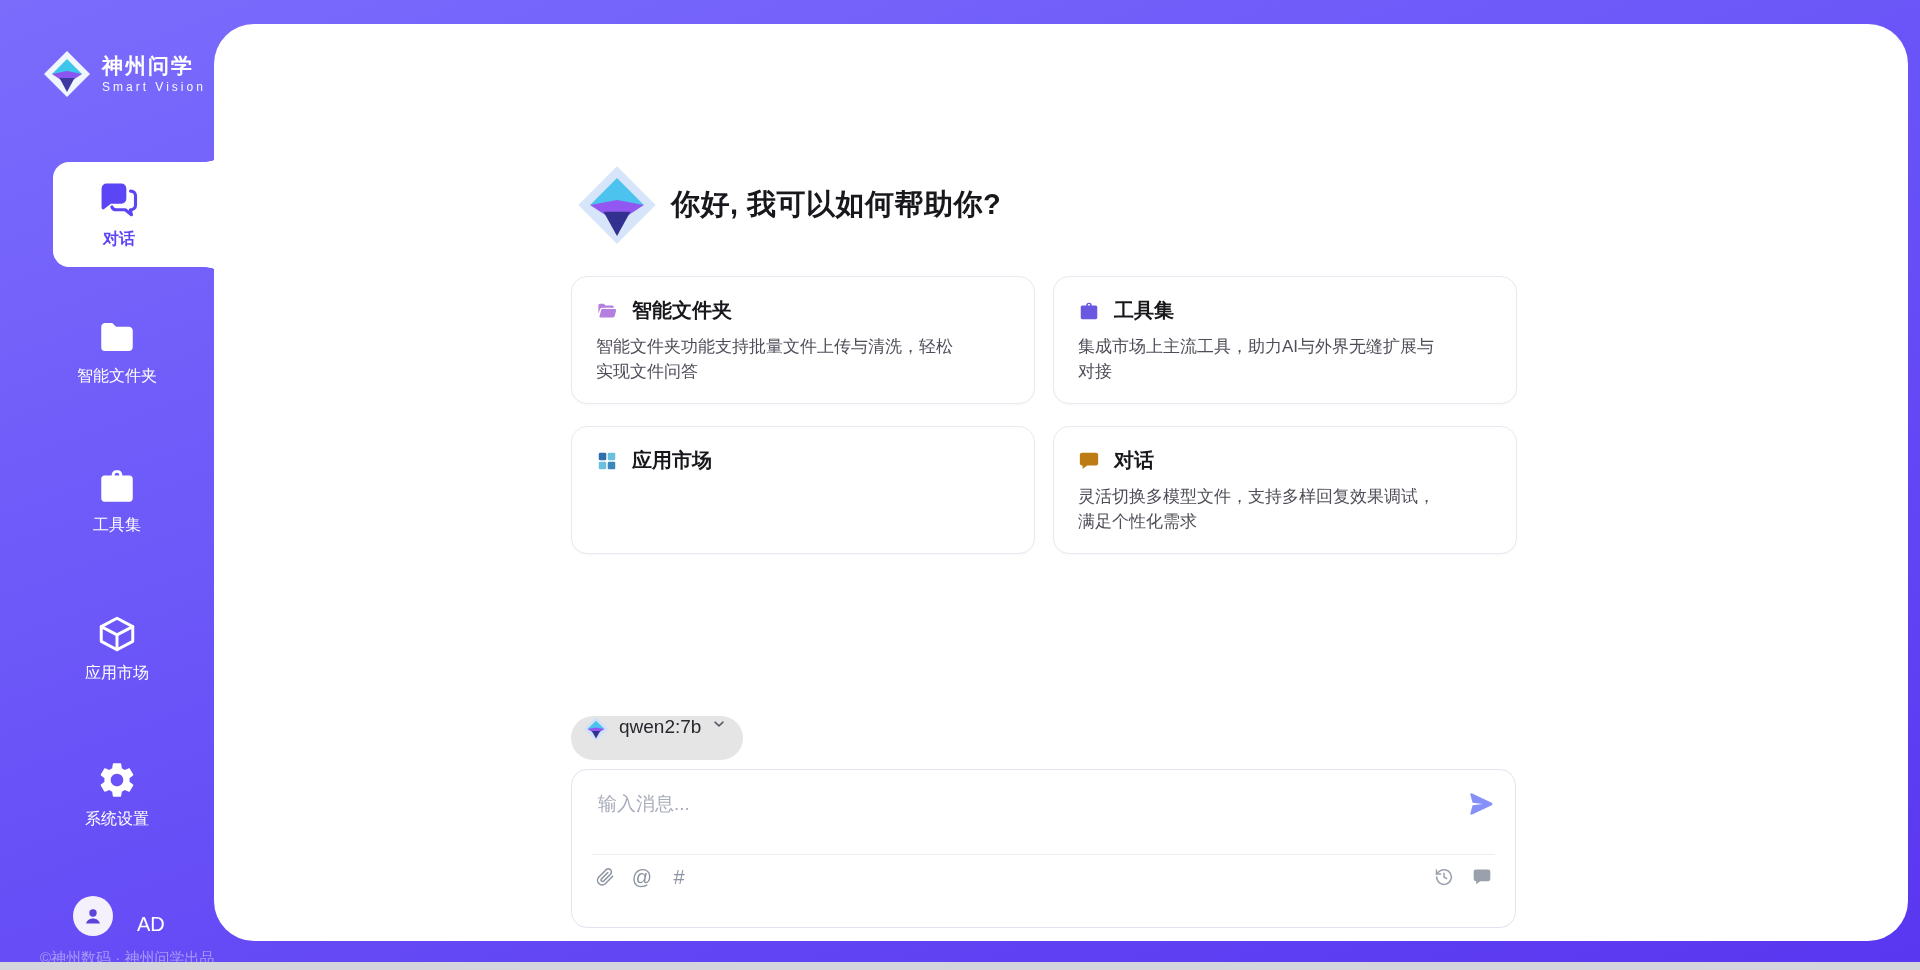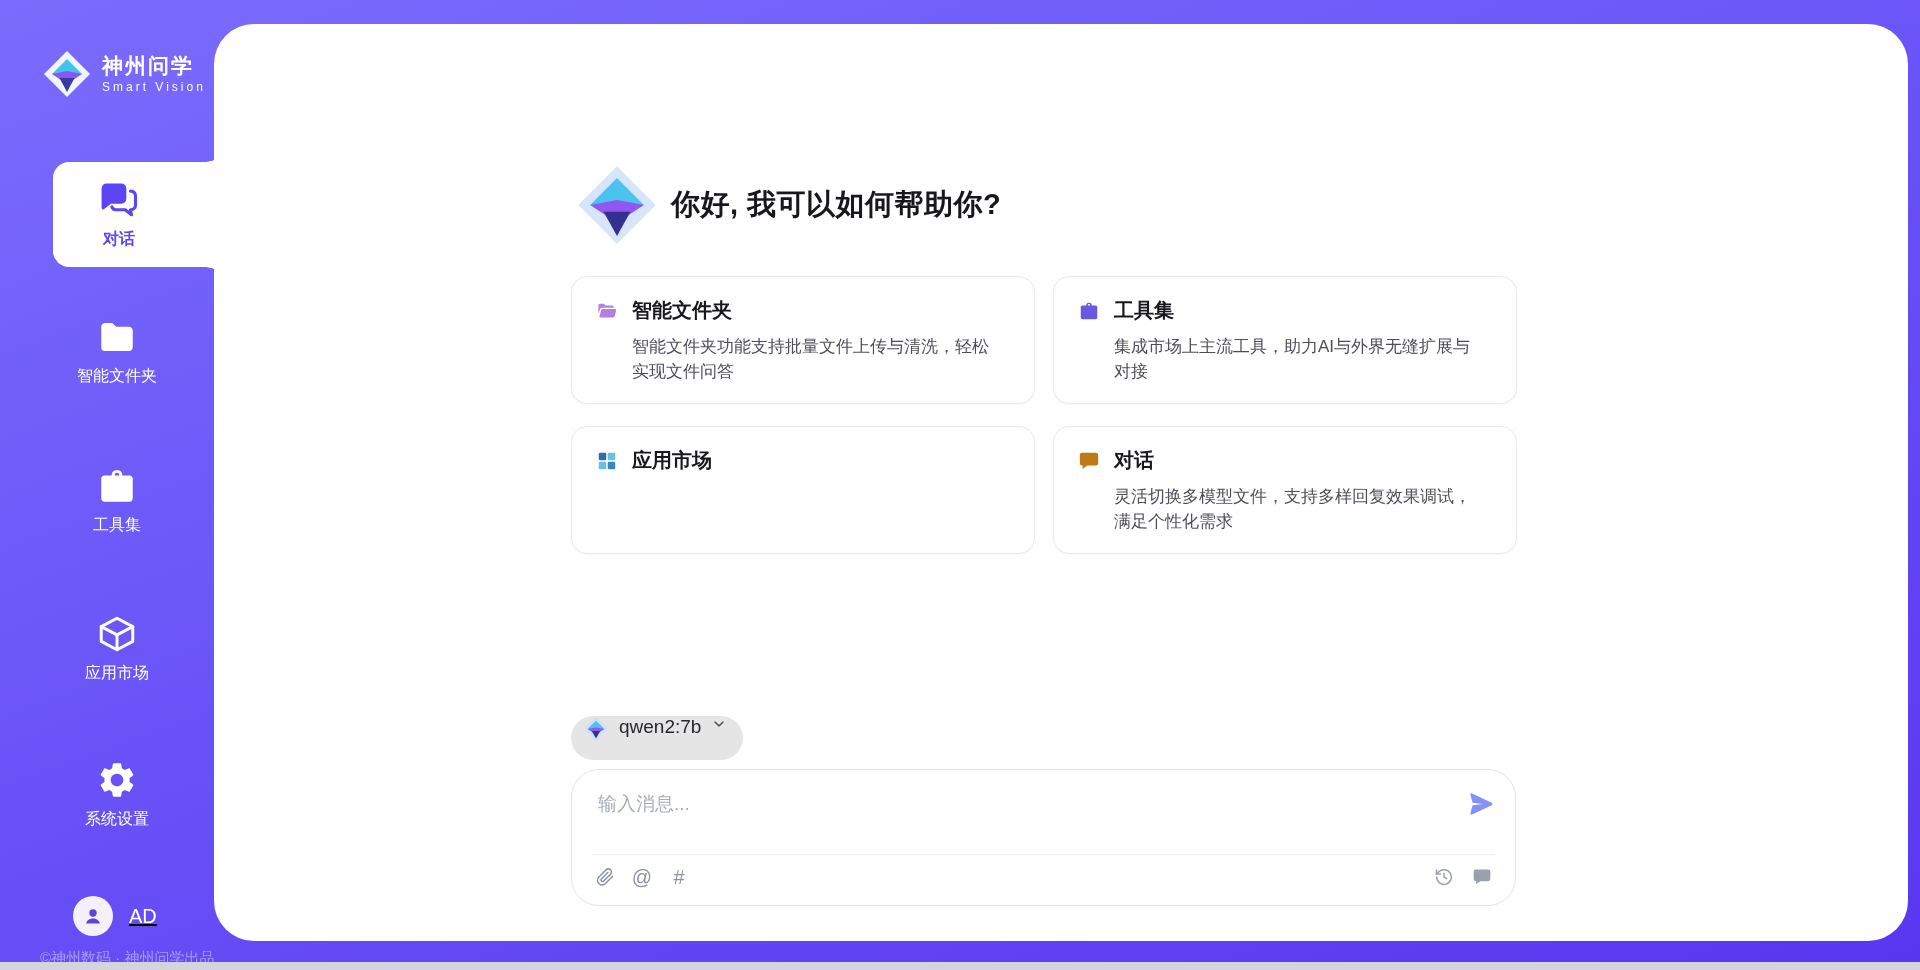--- a/index.html
+++ b/index.html
@@ -26,53 +26,53 @@
     border-radius:16px 0 0 16px;z-index:3;display:flex;flex-direction:column;
     align-items:center;justify-content:center;padding-right:46px;box-sizing:border-box;cursor:pointer;
   }
   .active-tab::before{content:'';position:absolute;right:0;top:-26px;width:26px;height:26px;
     background:radial-gradient(circle at 0 0, rgba(0,0,0,0) 25.5px, #fff 26px);}
   .active-tab::after{content:'';position:absolute;right:0;bottom:-26px;width:26px;height:26px;
     background:radial-gradient(circle at 0 100%, rgba(0,0,0,0) 25.5px, #fff 26px);}
   .active-tab .ic{width:44px;height:44px;color:#5b45f5;}
   .active-tab .lbl{margin-top:6px;color:#5b45f5;font-size:16px;font-weight:600;}
 
-  .user-row{position:absolute;left:57px;top:875px;display:flex;align-items:center;gap:16px;cursor:pointer;text-decoration:underline;}
+  .user-row{position:absolute;left:57px;top:875px;display:flex;align-items:flex-end;gap:24px;cursor:pointer;}
   .avatar{width:40px;height:40px;border-radius:50%;background:#f4f1fd;display:flex;align-items:center;justify-content:center;}
   .avatar svg{width:24px;height:24px;}
   .user-label{color:#fff;font-size:20px;}
   .copyright{position:absolute;left:24px;top:928px;color:rgba(255,255,255,.42);font-size:15px;}
 
   
   .panel{position:absolute;left:214px;top:24px;right:12px;bottom:29px;background:#fff;border-radius:40px;z-index:1;}
 
   .greeting{position:absolute;left:361px;top:139px;display:flex;align-items:center;gap:12px;}
   .greeting-logo{width:84px;height:84px;}
   .greeting-text{font-size:29px;font-weight:700;color:#17171c;letter-spacing:.5px;}
 
   .cards{position:absolute;left:357px;top:252px;display:grid;grid-template-columns:464px 464px;gap:22px 18px;}
   .card{
     box-sizing:border-box;width:464px;height:128px;background:#fff;border:1px solid #e9e9f1;
     border-radius:16px;padding:20px 24px;cursor:pointer;box-shadow:0 1px 2px rgba(20,20,40,.03);
   }
   .card-head{display:flex;align-items:center;gap:14px;}
   .card-head .ic{width:22px;height:22px;flex:0 0 auto;}
   .card-title{font-size:20px;font-weight:700;color:#17171c;}
-  .card-desc{margin-top:10px;font-size:17px;line-height:25px;color:#4e4e59;max-width:368px;margin-left:36px;}
+  .card-desc{margin-top:10px;font-size:17px;line-height:25px;color:#4e4e59;max-width:368px;}
 
   .model-pill{
     position:absolute;left:357px;top:692px;height:44px;display:inline-flex;align-items:flex-start;gap:10px;
     background:#e5e5e5;border-radius:22px;padding:0 16px 0 12px;cursor:pointer;
   }
   .model-pill .pill-logo{width:26px;height:26px;}
   .model-name{font-size:19px;color:#27272e;}
 
   .composer{
-    position:absolute;left:357px;top:745px;width:945px;height:137px;box-sizing:border-box;
-    background:#fff;border:1.5px solid #e3e3ee;border-radius:28px;
+    position:absolute;left:357px;top:745px;width:945px;height:159px;box-sizing:border-box;
+    background:#fff;border:1.5px solid #e3e3ee;border-radius:16px;
   }
   .composer-input{
     position:absolute;left:24px;top:16px;width:820px;height:34px;border:none;outline:none;
     font-size:19px;color:#33333c;background:transparent;
     font-family:"Liberation Sans","DejaVu Sans",sans-serif;
   }
   .composer-input::placeholder{color:#a9adbb;}
   .send-btn{position:absolute;right:20px;top:20px;width:28px;height:28px;cursor:pointer;}
   .composer-divider{position:absolute;left:20px;right:20px;top:84px;height:1px;background:#ededf3;}
   .tools-left{position:absolute;left:22px;top:96px;display:flex;align-items:center;gap:15px;}

